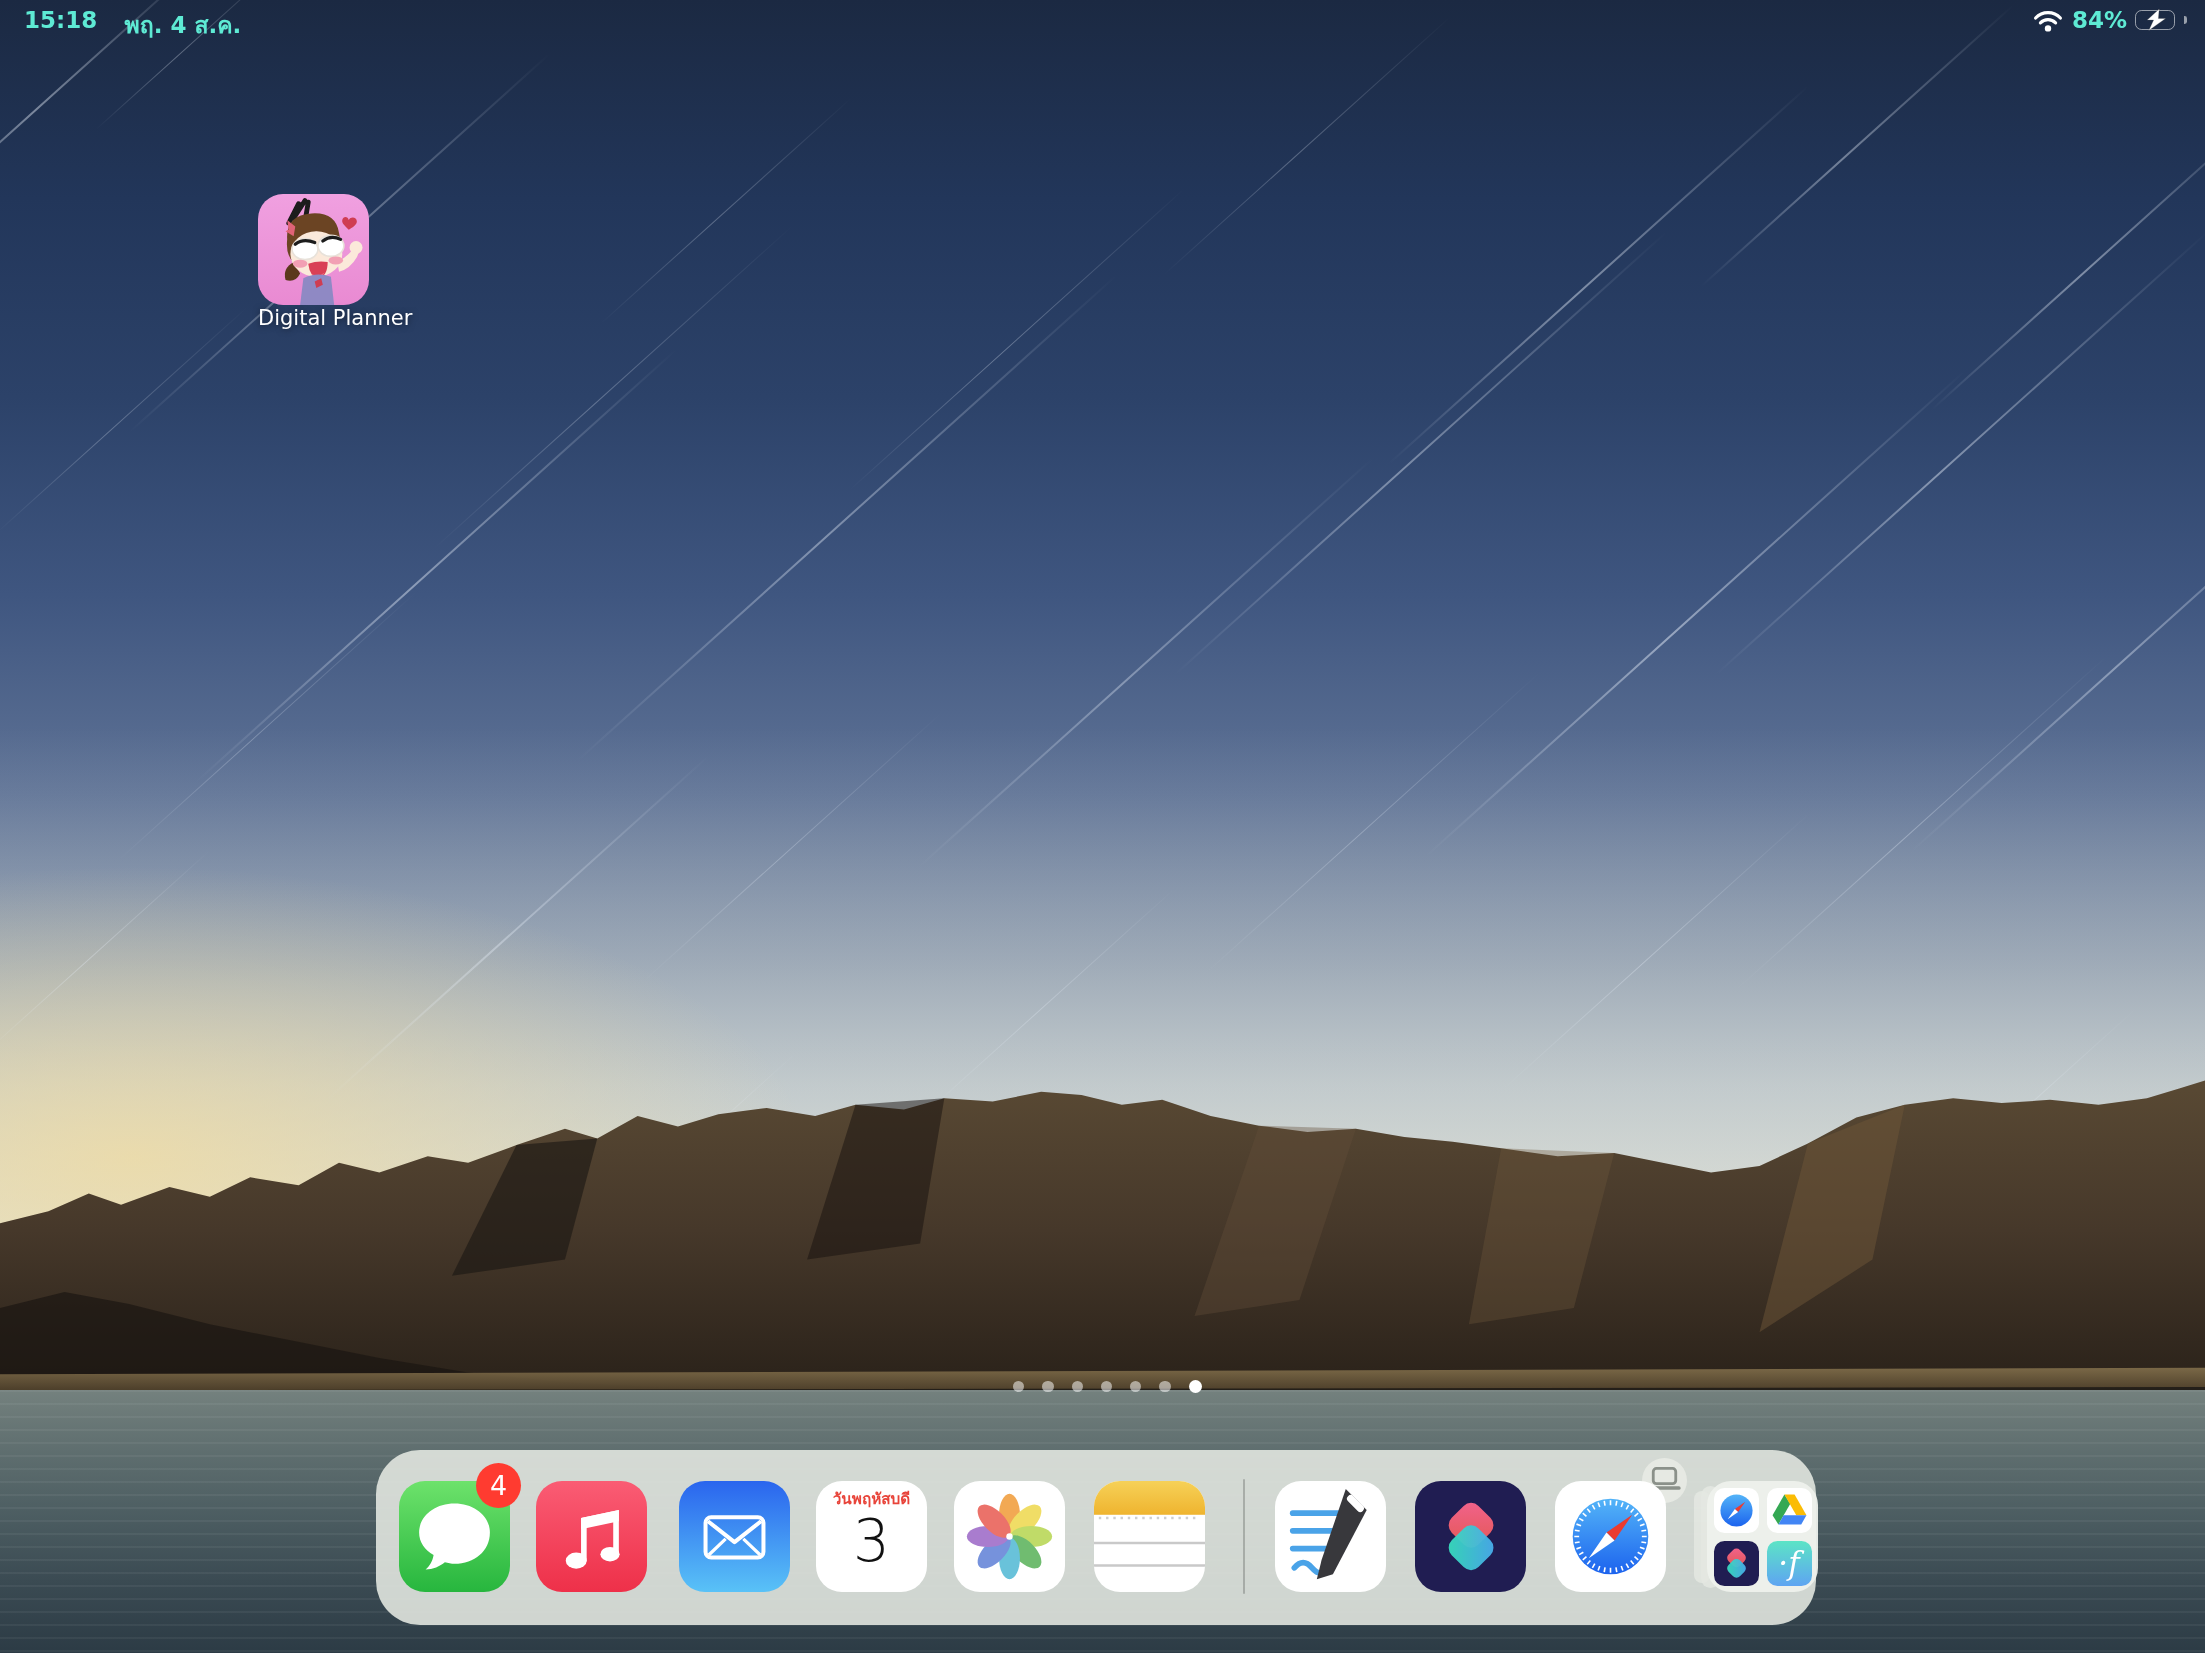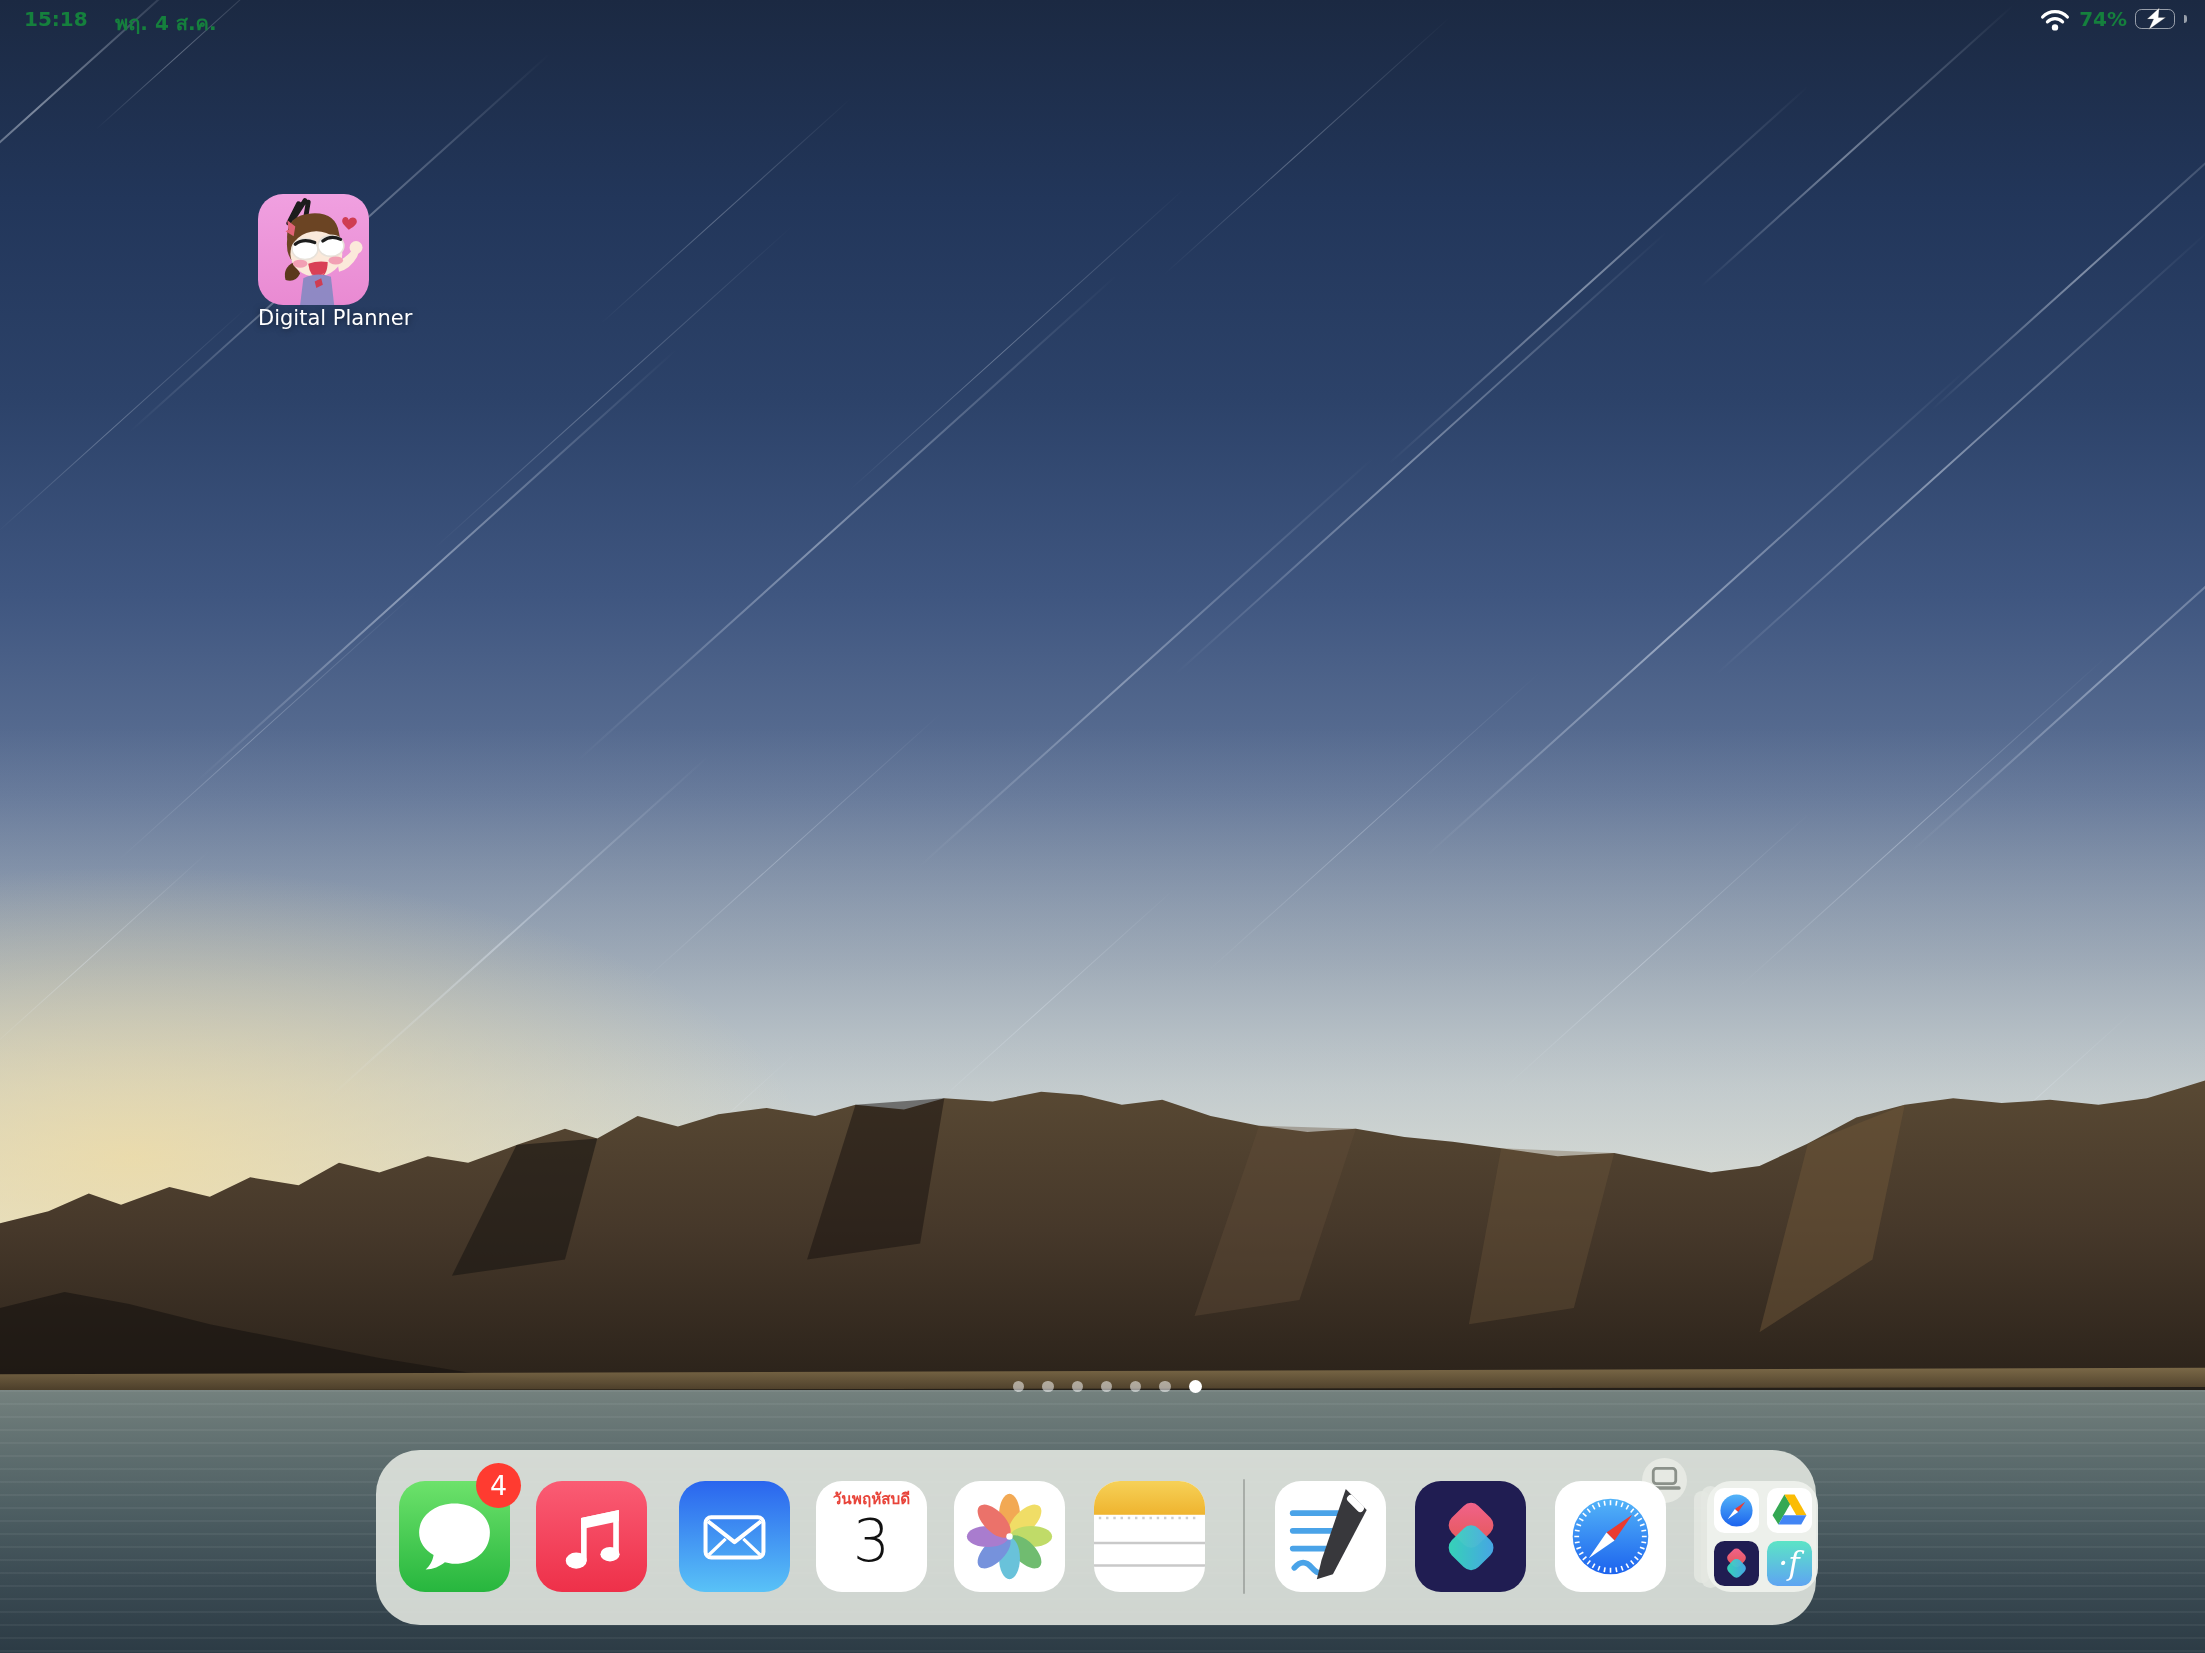--- a/index.html
+++ b/index.html
@@ -38,22 +38,22 @@
     background:linear-gradient(180deg,#74817e 0%, #637272 18%,
       #4e5f63 45%, #3b4b53 72%, #2c3b45 100%);
   }
   .water:after{
     content:"";position:absolute;inset:0;
     background:repeating-linear-gradient(180deg,
       rgba(255,255,255,.05) 0 1.6px, rgba(0,0,0,0) 1.6px 13px);
   }
   
   .statusbar{
-    position:absolute;left:0;top:0;width:100%;height:39px;color:#15803d;
-    font-size:20px;font-weight:600;
+    position:absolute;left:0;top:0;width:100%;height:39px;color:#5eead4;
+    font-size:23px;font-weight:600;
   }
   .sb-left{position:absolute;left:24px;top:6.5px;display:flex;gap:27.4px;}
   .sb-right{position:absolute;right:18px;top:6.5px;display:flex;align-items:center;gap:8px;}
   .batt-shell{position:relative;width:40px;height:20px;border:1.6px solid rgba(255,255,255,.55);
     border-radius:6.5px;padding:1.6px;}
   .batt-fill{height:100%;border-radius:3.2px;}
   .batt-bolt{position:absolute;left:0;top:-2.4px;width:40px;height:23.4px;}
   .batt-cap{width:3.2px;height:8px;background:rgba(255,255,255,.55);
     border-radius:0 2.4px 2.4px 0;margin-left:0.8px;}
   
@@ -179,21 +179,21 @@
       <span>พฤ. 4 ส.ค.</span>
     </div>
     <div class="sb-right">
       <svg width="32" height="24" viewBox="0 0 40 30">
         <g stroke="#fff" stroke-width="4" fill="none" stroke-linecap="round">
           <path d="M4.5,12.5 A21,21 0 0 1 35.5,12.5"></path>
           <path d="M10.5,18.5 A13.5,13.5 0 0 1 29.5,18.5"></path>
         </g>
         <circle cx="20" cy="25.5" r="4" fill="#fff"></circle>
       </svg>
-      <span>74%</span>
+      <span>84%</span>
       <span class="batt-shell">
         <span class="batt-fill" id="batt-fill" style="width: 100%; background: rgb(50, 215, 75);"></span>
         <svg class="batt-bolt" viewBox="0 0 50 29">
           <path d="M29,1 L14,15 h8 l-6,13 L37,13 h-9 z" fill="#fff" stroke="rgba(80,80,80,.35)" stroke-width="1"></path>
         </svg>
       </span>
       <span class="batt-cap"></span>
     </div>
   </div>
 

